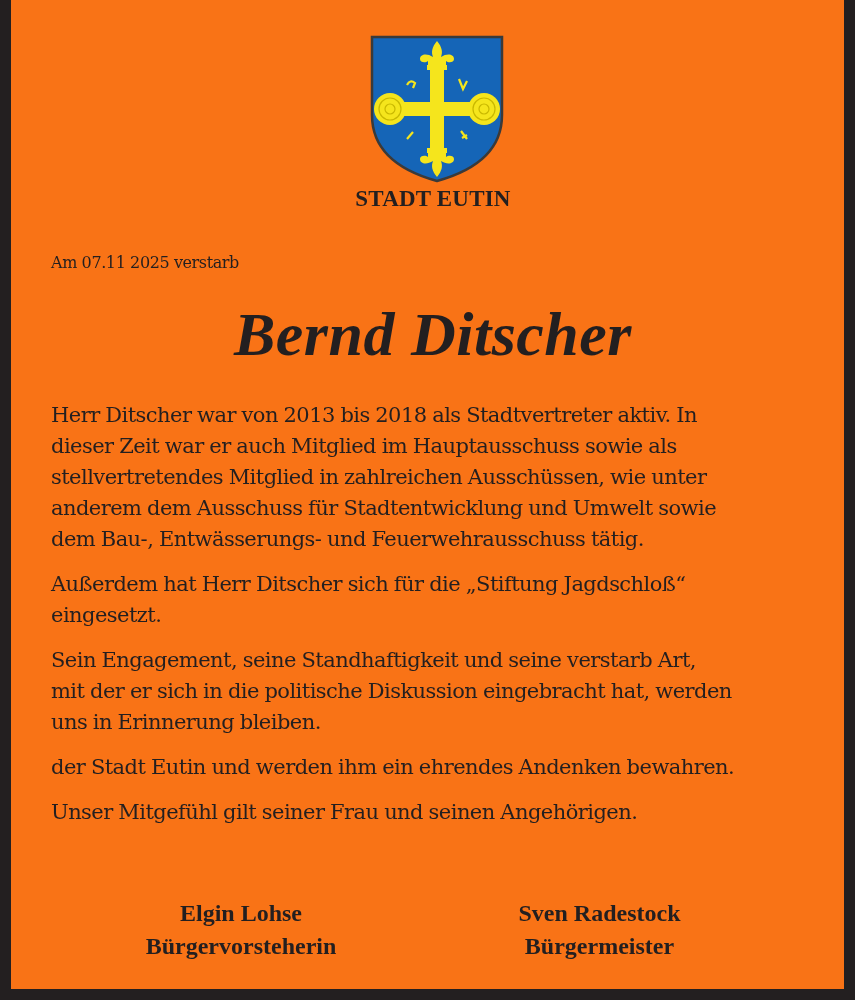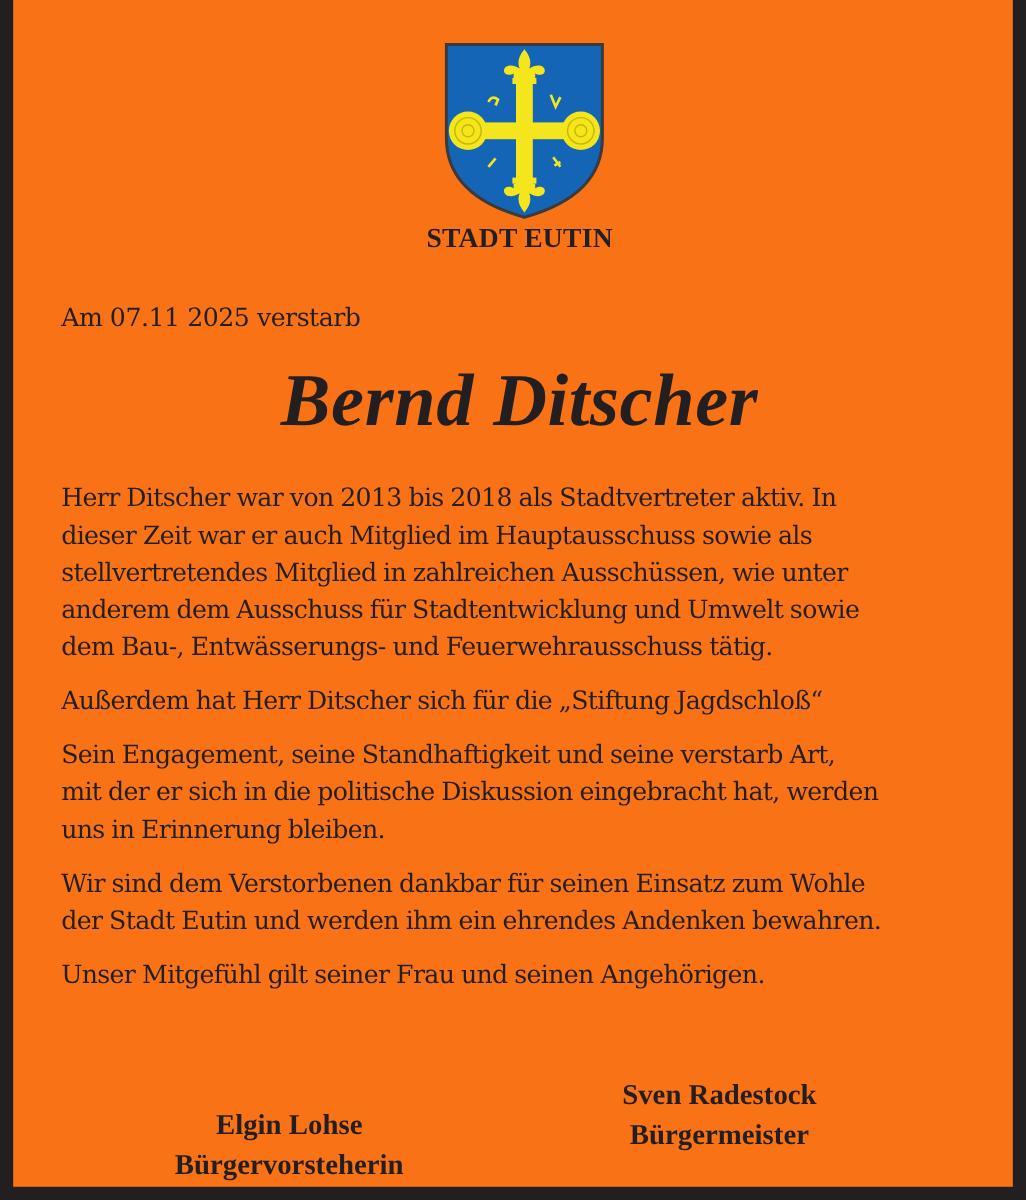--- a/index.html
+++ b/index.html
@@ -39,21 +39,21 @@
       font-weight: bold;
       font-size: 23px;
       letter-spacing: 0.2px;
       color: #231f20;
     }
     .intro {
       position: absolute;
       left: 40px;
       top: 253px;
       font-family: "DejaVu Serif", serif;
-      font-size: 21px;
+      font-size: 16px;
       color: #231f20;
       letter-spacing: -0.4px;
     }
     .deceased-name {
       position: absolute;
       left: 0;
       width: 844px;
       top: 296px;
       text-align: center;
       font-family: "Liberation Serif", serif;
@@ -91,21 +91,21 @@
     }
     .sig {
       position: absolute;
       text-align: center;
       font-family: "Liberation Serif", serif;
       font-weight: bold;
       font-size: 24px;
       line-height: 33px;
       color: #231f20;
     }
-    .sig.left { left: 100px; width: 260px; margin-top: 25px; }
+    .sig.left { left: 100px; width: 260px; }
     .sig.right { left: 456px; width: 265px; }
   </style>
 </head>
 <body>
 
 <div class="frame">
 
   <svg class="crest" viewBox="0 0 134 148" xmlns="http://www.w3.org/2000/svg">
 
     <path d="M2,2 L132,2 L132,80 Q132,128 67,146 Q2,128 2,80 Z" fill="#1565b7" stroke="#3a3a3a" stroke-width="2.5"></path>
@@ -143,28 +143,28 @@
   <div class="body">
     <p class="para">
       <span class="line">Herr Ditscher war von 2013 bis 2018 als Stadtvertreter aktiv. In</span>
       <span class="line">dieser Zeit war er auch Mitglied im Hauptausschuss sowie als</span>
       <span class="line">stellvertretendes Mitglied in zahlreichen Ausschüssen, wie unter</span>
       <span class="line">anderem dem Ausschuss für Stadtentwicklung und Umwelt sowie</span>
       <span class="line">dem Bau-, Entwässerungs- und Feuerwehrausschuss tätig.</span>
     </p>
     <p class="para">
       <span class="line">Außerdem hat Herr Ditscher sich für die „Stiftung Jagdschloß“</span>
+      <span class="line">eingesetzt.</span>
     </p>
     <p class="para">
       <span class="line">Sein Engagement, seine Standhaftigkeit und seine verstarb Art,</span>
       <span class="line">mit der er sich in die politische Diskussion eingebracht hat, werden</span>
       <span class="line">uns in Erinnerung bleiben.</span>
     </p>
     <p class="para">
-      <span class="line">Wir sind dem Verstorbenen dankbar für seinen Einsatz zum Wohle</span>
       <span class="line">der Stadt Eutin und werden ihm ein ehrendes Andenken bewahren.</span>
     </p>
     <p class="para">
       <span class="line">Unser Mitgefühl gilt seiner Frau und seinen Angehörigen.</span>
     </p>
   </div>
 
   <div class="signatures">
     <div class="sig left">
       <div>Elgin Lohse</div>

